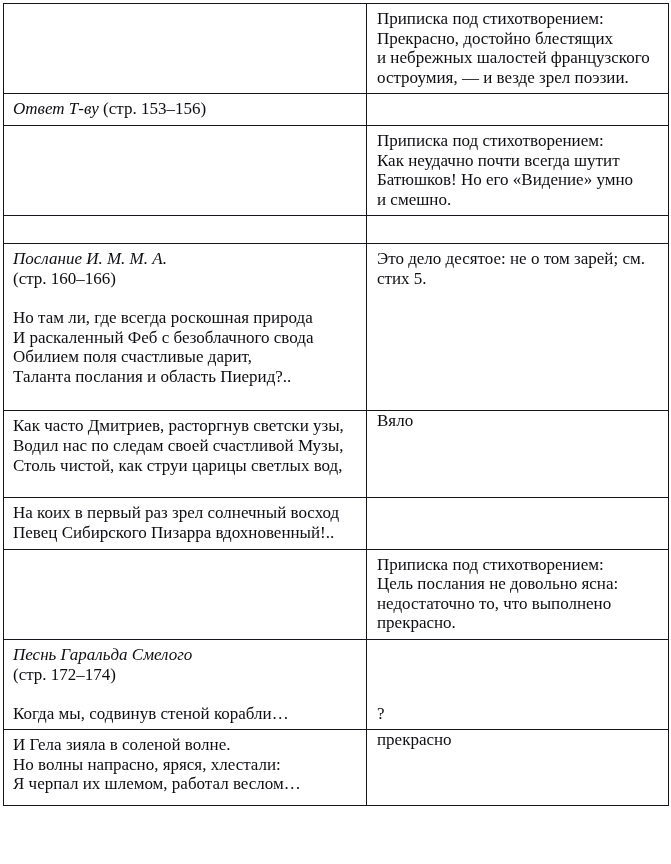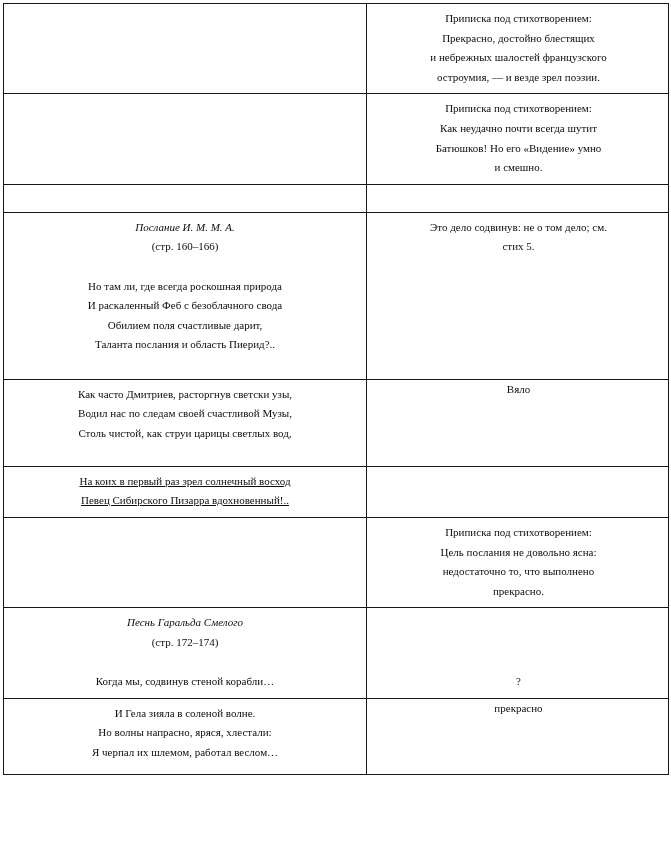--- a/index.html
+++ b/index.html
@@ -40,23 +40,22 @@
     border-bottom: 1.4px solid #16161c;
     border-right: 1.4px solid #16161c;
     padding: 0;
     vertical-align: top;
   }
   table.collation td:last-child { border-right: none; }
 
   
   .cell {
     padding: 5px 9px 6px 9px;
-    font-size: 11px;
+    font-size: 17px;
     line-height: 19.6px;
-    text-align: center;
   }
   .cell.right-col {
     padding-left: 10px;
     padding-right: 8px;
   }
 
   
   td.vmid { vertical-align: middle; margin-top: 20px; }
   td.vmid > .cell { padding-top: 0; padding-bottom: 0; }
 
@@ -92,20 +91,30 @@
           </td>
           <td>
             <div class="cell right-col">
               <div class="verse-line">Приписка под стихотворением:</div>
               <div class="verse-line">Прекрасно, достойно блестящих</div>
               <div class="verse-line">и небрежных шалостей французского</div>
               <div class="verse-line">остроумия, — и везде зрел поэзии.</div>
             </div>
           </td>
         </tr>
+        <tr style="height: 29px;">
+          <td>
+            <div class="cell left-col">
+              <div class="title-line"><span>Ответ Т-ву</span><span class="plain-line"> (стр. 153–156)</span></div>
+            </div>
+          </td>
+          <td>
+            <div class="cell right-col empty-cell"></div>
+          </td>
+        </tr>
         <tr style="height: 88px;">
           <td>
             <div class="cell left-col empty-cell"></div>
           </td>
           <td>
             <div class="cell right-col">
               <div class="verse-line">Приписка под стихотворением:</div>
               <div class="verse-line">Как неудачно почти всегда шутит</div>
               <div class="verse-line">Батюшков! Но его «Видение» умно</div>
               <div class="verse-line">и смешно.</div>
@@ -127,40 +136,40 @@
               <div class="verse-line">(стр. 160–166)</div>
               <span class="gap"></span>
               <div class="verse-line">Но там ли, где всегда роскошная природа</div>
               <div class="verse-line">И раскаленный Феб с безоблачного свода</div>
               <div class="verse-line">Обилием поля счастливые дарит,</div>
               <div class="verse-line">Таланта послания и область Пиерид?..</div>
             </div>
           </td>
           <td>
             <div class="cell right-col">
-              <div class="verse-line">Это дело содвинув: не о том дело; см.</div>
+              <div class="verse-line">Это дело десятое: не о том зарей; см.</div>
               <div class="verse-line">стих 5.</div>
             </div>
           </td>
         </tr>
         <tr style="height: 87px;">
           <td>
             <div class="cell left-col">
               <div class="verse-line">Как часто Дмитриев, расторгнув светски узы,</div>
               <div class="verse-line">Водил нас по следам своей счастливой Музы,</div>
               <div class="verse-line">Столь чистой, как струи царицы светлых вод,</div>
             </div>
           </td>
           <td class="vmid">
             <div class="cell right-col">
               <div class="verse-line">Вяло</div>
             </div>
           </td>
         </tr>
-        <tr style="height: 49px; text-decoration: underline;">
+        <tr style="height: 49px;">
           <td>
             <div class="cell left-col">
               <div class="verse-line">На коих в первый раз зрел солнечный восход</div>
               <div class="verse-line">Певец Сибирского Пизарра вдохновенный!..</div>
             </div>
           </td>
           <td>
             <div class="cell right-col empty-cell"></div>
           </td>
         </tr>

